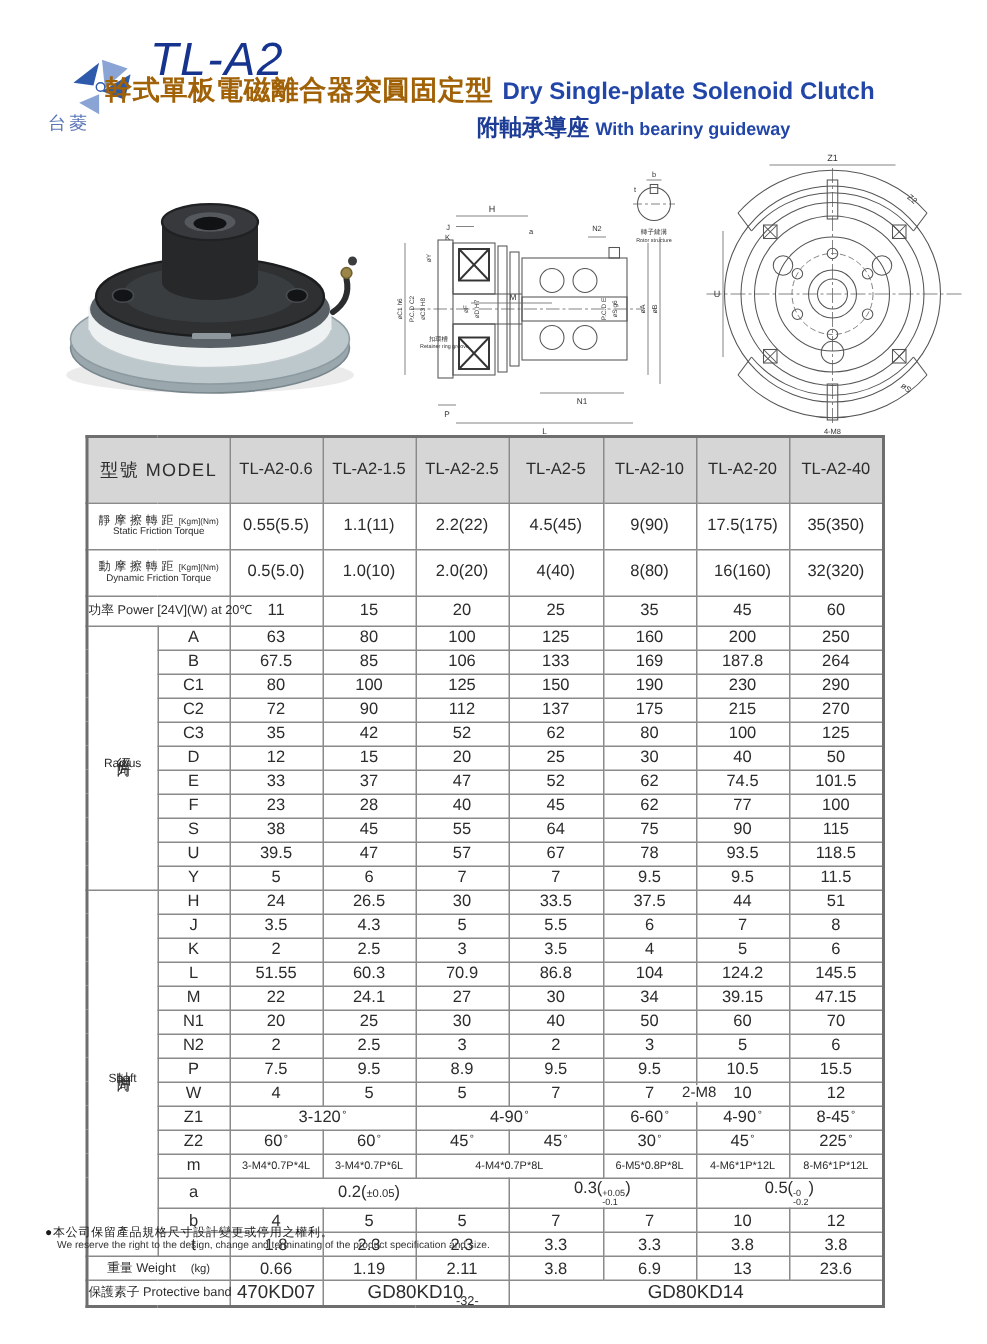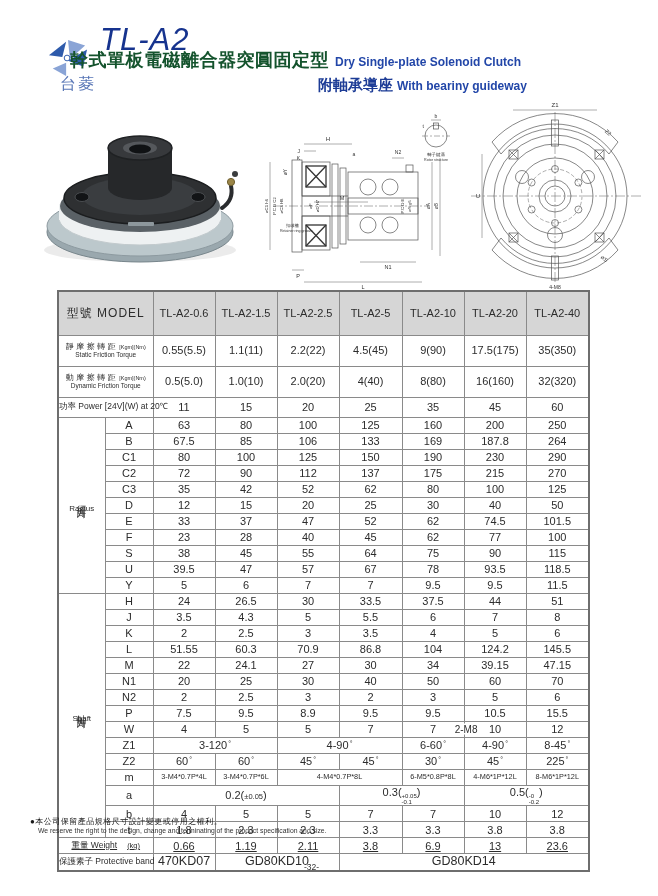--- a/index.html
+++ b/index.html
@@ -5,25 +5,25 @@
   html,body{margin:0;padding:0;}
   body{
     width:658px;height:896px;background:#ffffff;position:relative;overflow:hidden;
     font-family:"Liberation Sans",sans-serif;color:#222;
     -webkit-font-smoothing:antialiased;
   }
   .abs{position:absolute;}
 
   
   #brand-logo{left:42px;top:38px;width:52px;height:40px;}
-  #brand-name{left:60px;top:74px;font-size:16px;color:#5876b6;letter-spacing:2px;}
+  #brand-name{left:32px;top:74px;font-size:12px;color:#5876b6;letter-spacing:2px;}
   #model-title{left:100px;top:22px;font-size:31px;font-style:italic;font-weight:400;color:#16338e;letter-spacing:1px;}
   #title-line{left:70px;top:48px;white-space:nowrap;}
-  #title-zh{font-size:18px;font-weight:700;color:#14532d;letter-spacing:.5px;}
-  #title-en{font-size:12px;font-weight:700;color:#2246a8;margin-left:6px;}
+  #title-zh{font-size:18px;font-weight:700;color:#a16207;letter-spacing:.5px;}
+  #title-en{font-size:16px;font-weight:700;color:#2246a8;margin-left:6px;}
   #subtitle-line{left:318px;top:76px;white-space:nowrap;}
   #subtitle-zh{font-size:15px;font-weight:700;color:#1d3c96;}
   #subtitle-en{font-size:12px;font-weight:700;color:#2246a8;margin-left:4px;}
 
   
   #product-photo{left:28px;top:110px;width:228px;height:162px;}
   #section-drawing{left:256px;top:110px;width:202px;height:182px;}
   #front-drawing{left:455px;top:98px;width:203px;height:194px;}
   svg .dim{stroke:#6a6a6a;stroke-width:.55;fill:none;}
   svg .line{stroke:#555;stroke-width:.7;fill:none;}
@@ -33,21 +33,21 @@
   
   #spec-table{left:57px;top:290px;width:531px;border-collapse:collapse;table-layout:fixed;
     font-size:11px;color:#2c2c2c;background:#fff;border:2px solid #6e6e6e;}
   #spec-table td,#spec-table th{border:1px solid #8a8a8a;text-align:center;padding:0;line-height:1.1;font-weight:400;}
   tr.row-header{height:44px;}
   tr.row-header th{background:#d6d6d6;font-size:11px;border-bottom:2px solid #6e6e6e;}
   tr.row-header th.model-label{font-size:12px;letter-spacing:1px;}
   tr.row-torque{height:31px;}
   tr.row-power{height:20px;}
   tr.row-dim{height:16px;}
-  tr.row-weight{height:16px;text-decoration:underline;}
+  tr.row-weight{height:16px;}
   tr.row-weight td{border-top:2px solid #6e6e6e;}
   tr.row-protect{height:17px;}
   td.lbl-torque{text-align:left;padding-left:3px;}
   .lbl-zh{font-size:8px;letter-spacing:2.5px;white-space:nowrap;}
   .lbl-unit{font-size:5.5px;letter-spacing:0;margin-left:1px;}
   .lbl-en{font-size:6.5px;letter-spacing:0;}
   td.lbl-power,td.lbl-weight{text-align:left;padding-left:3px;font-size:8.5px;white-space:nowrap;}
   .lbl-unit2{margin-left:10px;font-size:7.5px;}
   td.group-cell{vertical-align:middle;}
   .group-zh{writing-mode:vertical-lr;text-orientation:upright;margin:0 auto;font-size:9.5px;letter-spacing:2px;line-height:1;}

